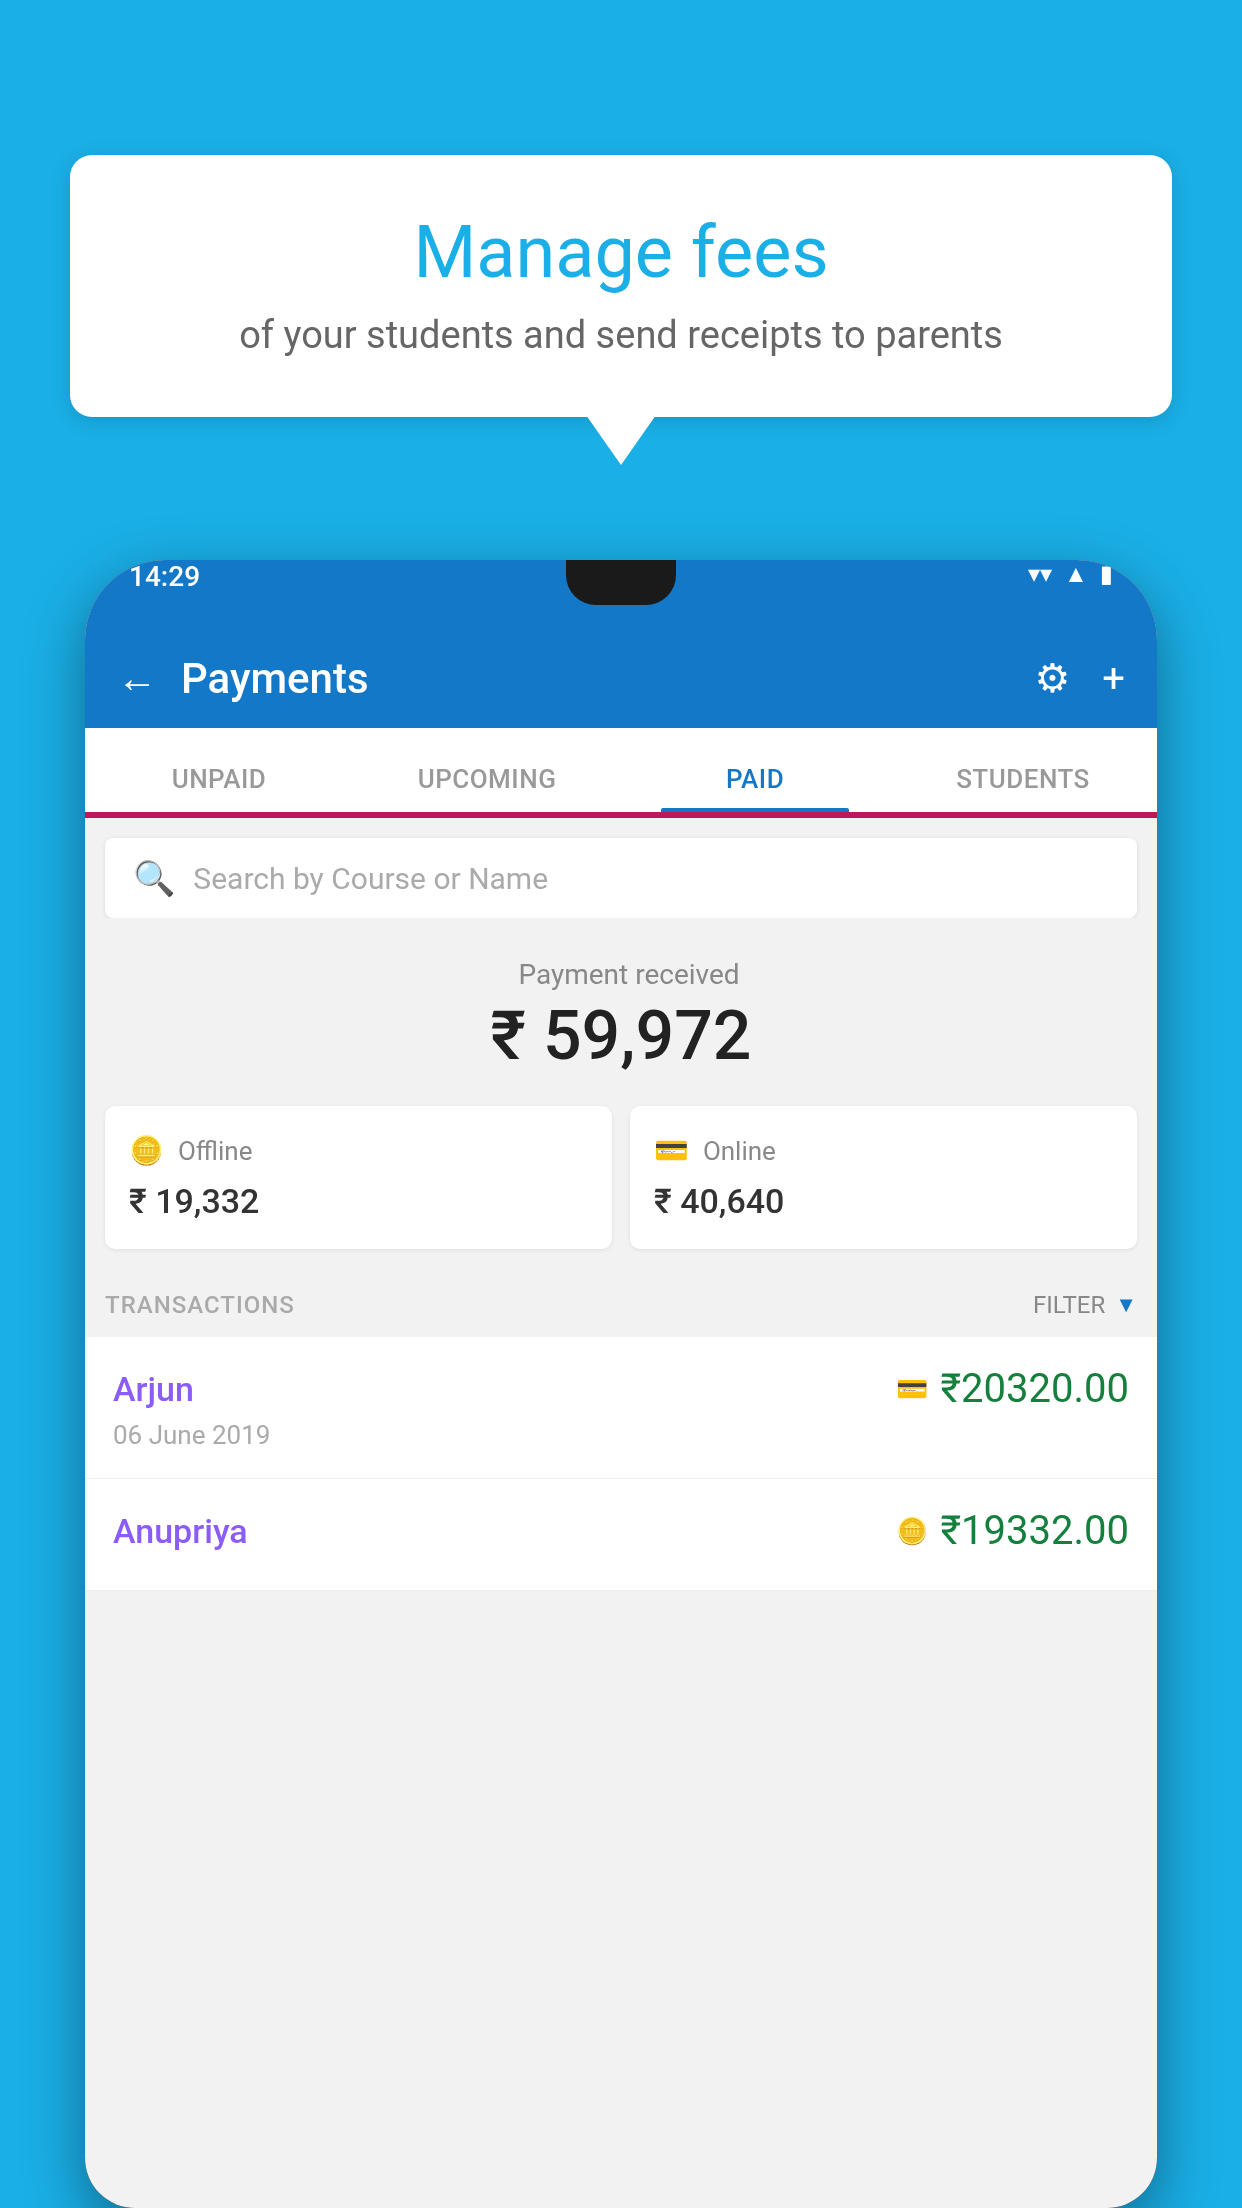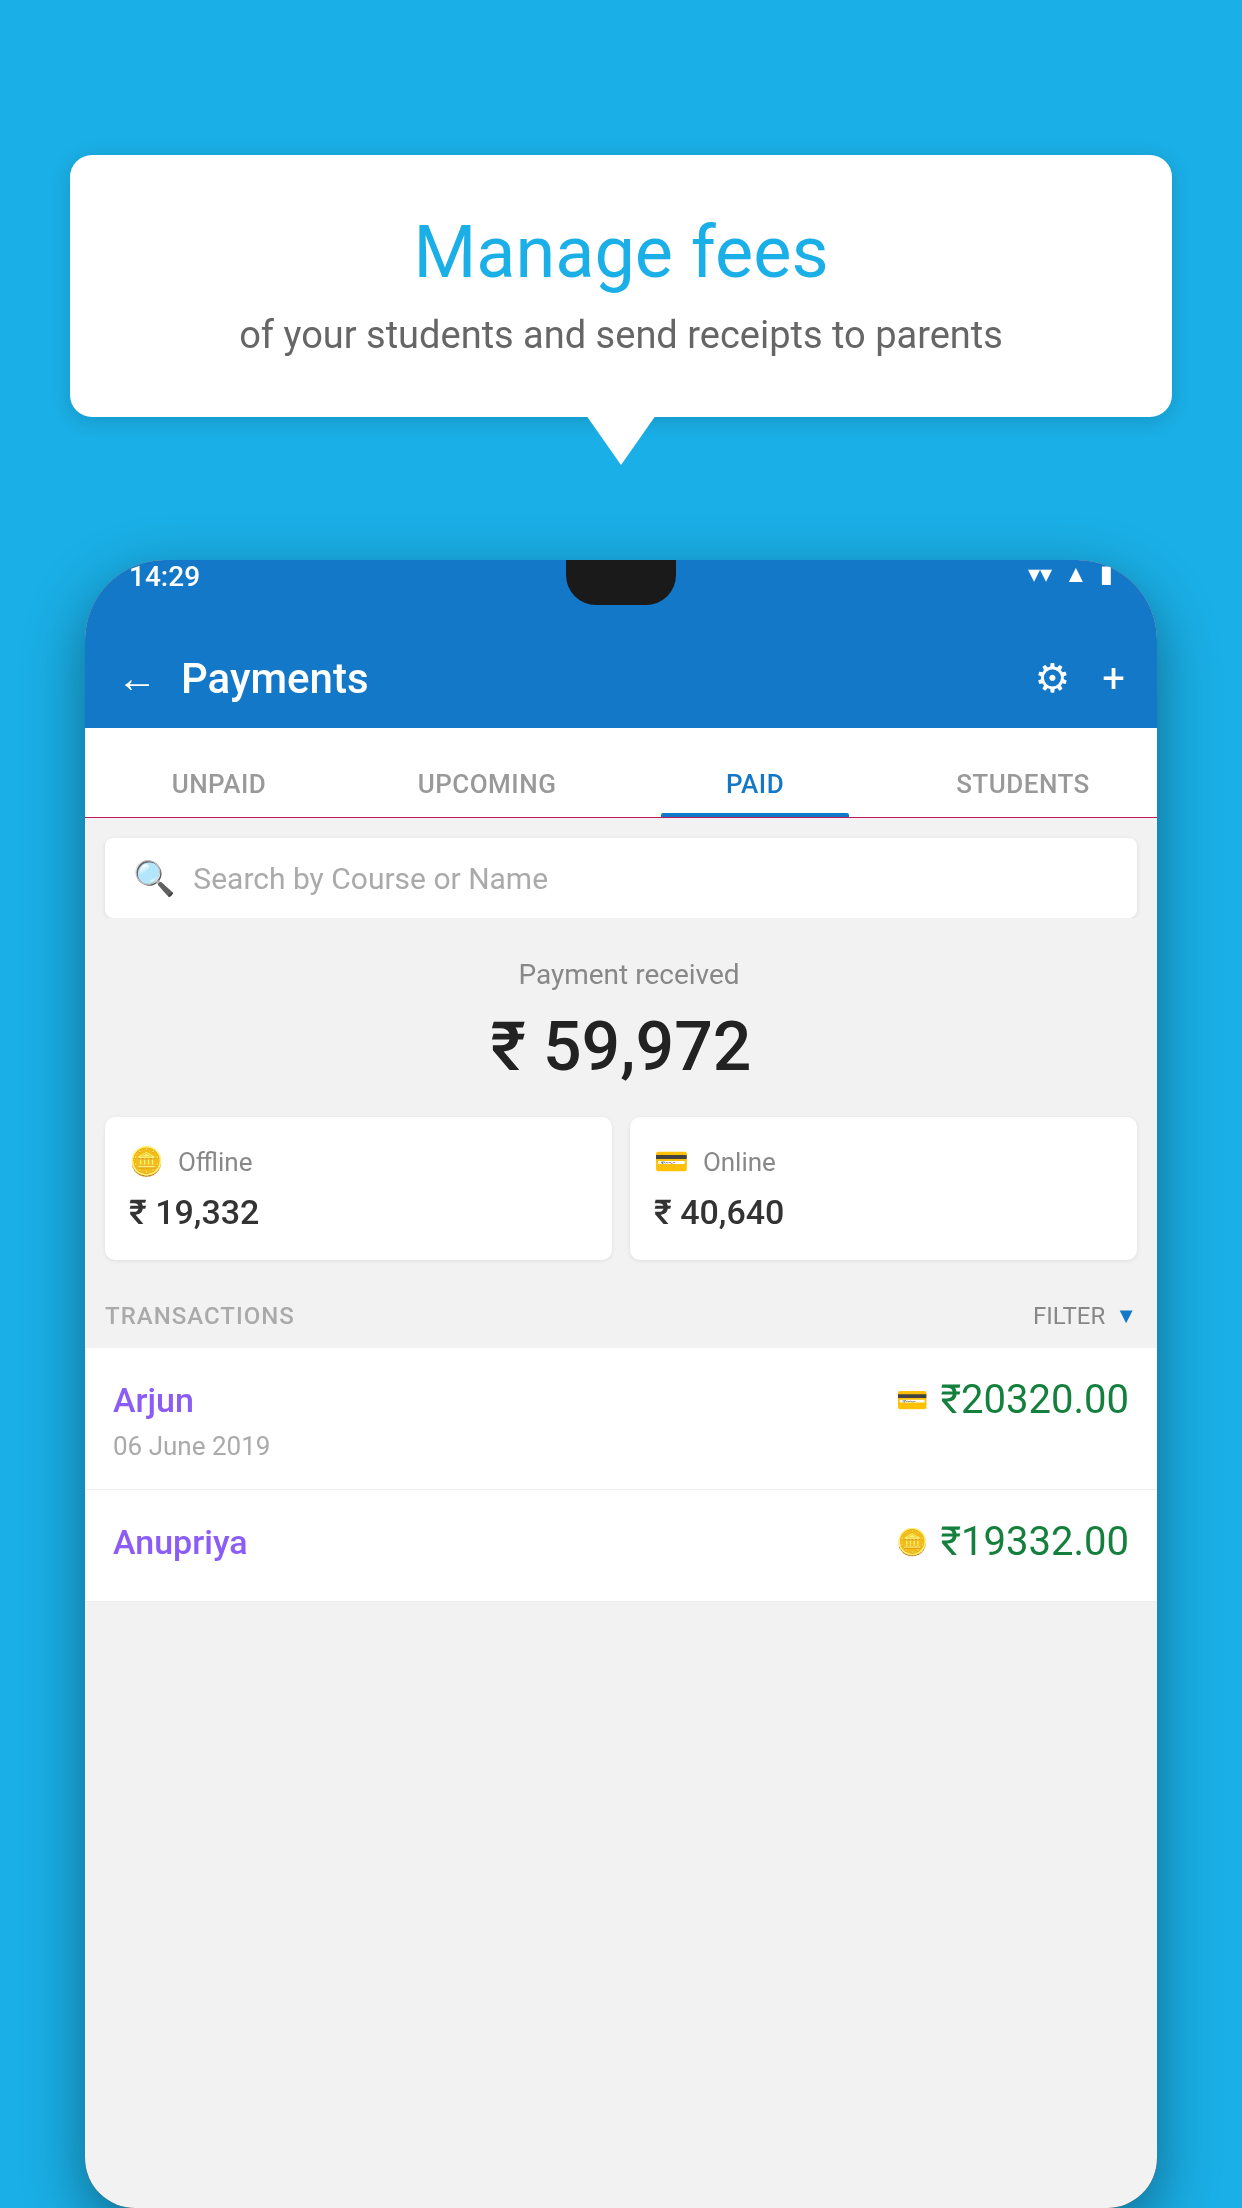--- a/index.html
+++ b/index.html
@@ -130,21 +130,21 @@
     .gear-icon, .plus-icon {
       color: white;
       font-size: 40px;
       cursor: pointer;
     }
 
     
     .tabs {
       background: white;
       display: flex;
-      border-bottom: 1px solid #be185d;
+      border-bottom: 6px solid #be185d;
       height: 90px;
       align-items: flex-end;
     }
     .tab {
       flex: 1;
       text-align: center;
       padding-bottom: 18px;
       font-size: 26px;
       font-weight: 500;
       color: #999;
@@ -188,21 +188,21 @@
 
     
     .payment-received {
       background: #f2f2f2;
       padding: 40px 0 30px 0;
       text-align: center;
     }
     .payment-label {
       color: #888;
       font-size: 28px;
-      margin-bottom: 16px;
+      margin-bottom: 5px;
       padding-left: 16px;
     }
     .payment-amount {
       color: #222;
       font-size: 68px;
       font-weight: 500;
     }
 
     
     .payment-cards {

